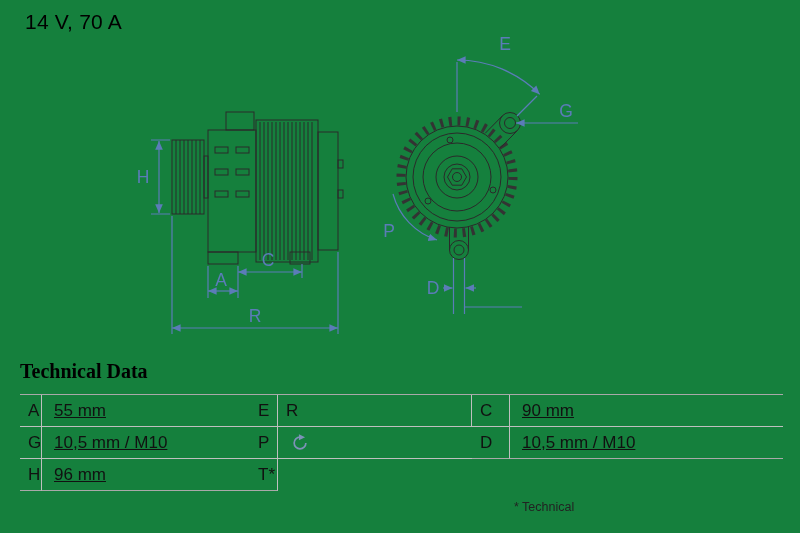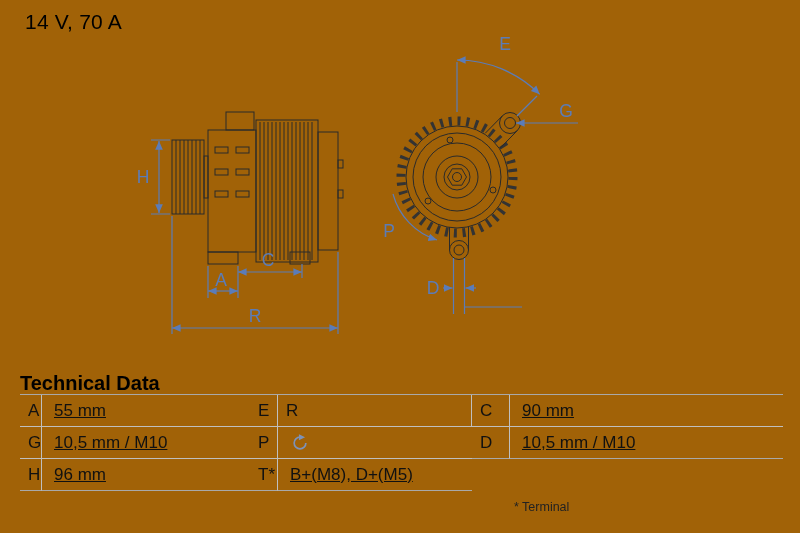--- a/index.html
+++ b/index.html
@@ -1,26 +1,26 @@
 <!DOCTYPE html>
 <html><head>
 <meta charset="utf-8">
 <style>
   html,body{margin:0;padding:0;background:#fff;}
   body{width:800px;height:533px;font-family:"Liberation Sans",sans-serif;color:#111;}
-  #page{position:relative;width:800px;height:533px;background:#a16207;overflow:hidden;}
+  #page{position:relative;width:800px;height:533px;background:#15803d;overflow:hidden;}
 
   .spec{position:absolute;left:25px;top:10px;font-size:21px;font-weight:400;color:#000;letter-spacing:.2px;}
 
   .drawing{position:absolute;left:0;top:0;width:800px;height:350px;}
   .drawing .part{stroke:#2a2a2a;stroke-width:1;fill:none;}
   .drawing .dim{stroke:#5b7cb8;stroke-width:1.2;fill:none;}
   .drawing text.dim-label{fill:#5b7cb8;font-size:17.5px;font-family:"Liberation Sans",sans-serif;stroke:none;}
 
-  .td-title{position:absolute;left:20px;top:372px;font-size:20px;font-weight:700;color:#000;}
+  .td-title{position:absolute;left:20px;top:360px;font-size:20px;font-weight:700;color:#000;font-family:Liberation Serif, serif;}
 
   .table{position:absolute;left:20px;top:394px;width:763px;display:grid;
          grid-template-columns:22px 208px 28px 194px 38px auto;
          border-top:1px solid #a9a9a9;font-size:17px;color:#111;}
   .cell{display:flex;align-items:center;height:32px;border-bottom:1px solid #bfbfbf;box-sizing:border-box;}
   .cell.k{padding-left:8px;border-right:1px solid #bfbfbf;}
   .cell.v{padding-left:12px;text-decoration:underline;}
   .cell.lastrow{border-bottom:1px solid #a9a9a9;}
   .rot-icon{display:inline-block;}
 
@@ -152,18 +152,17 @@
         <circle cx="9" cy="8.5" r="5.5" fill="none" stroke="#7d92b8" stroke-width="1.6" pathLength="100" stroke-dasharray="75 25"></circle>
         <polygon points="8,0.2 13.8,3 8,5.8" fill="#7d92b8"></polygon>
       </svg>
     </div>
 
     <div class="cell k lastrow">D</div>
     <div class="cell v lastrow">10,5 mm / M10</div>
     <div class="cell k lastrow">H</div>
     <div class="cell v lastrow">96 mm</div>
     <div class="cell k lastrow">T*</div>
-    <div class="cell v lastrow">B+(M8), D+(M5)</div>
   </div>
 
-  <div class="footnote">* Terminal</div>
+  <div class="footnote">* Technical</div>
 
 </div>
 
 </body></html>

